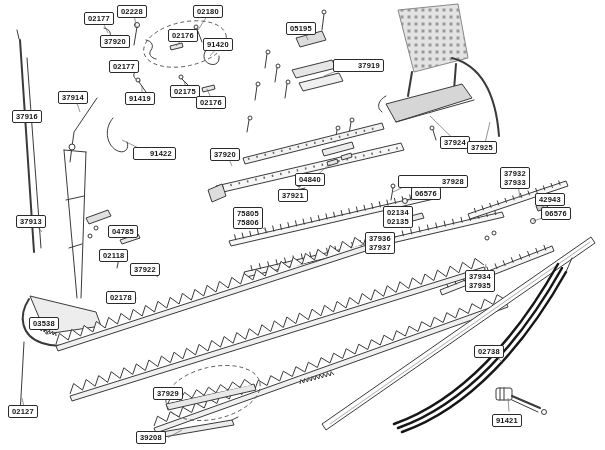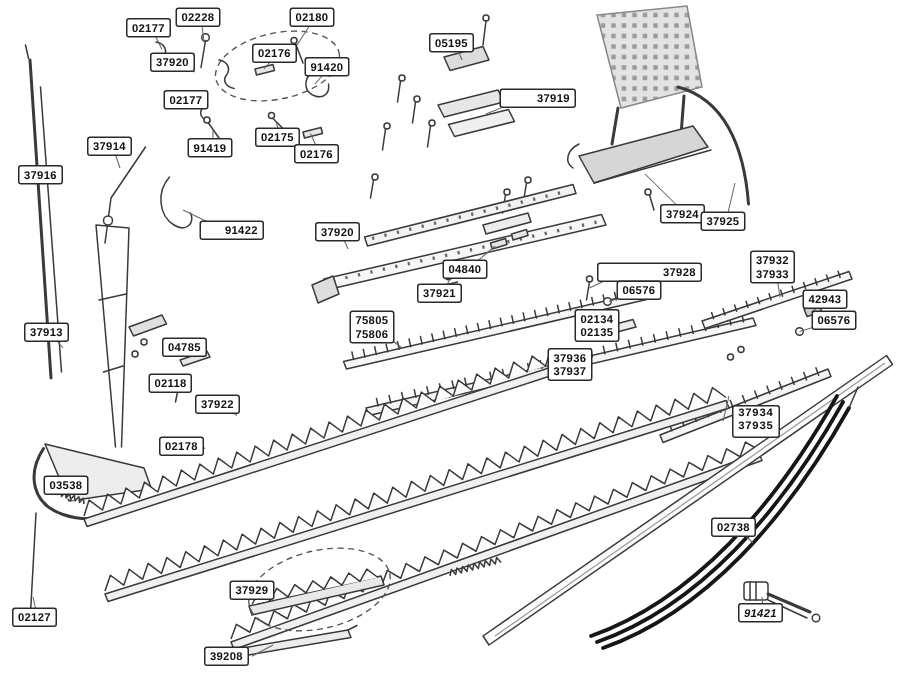--- a/index.html
+++ b/index.html
@@ -302,21 +302,21 @@
       </div>
       <div class="part-label" style="left: 16px; top: 215px;">
         <div>37913</div>
       </div>
       <div class="part-label" style="left: 99px; top: 249px;">
         <div>02118</div>
       </div>
       <div class="part-label" style="left: 130px; top: 263px;">
         <div>37922</div>
       </div>
-      <div class="part-label" style="left: 488px; top: 270px; font-family: Liberation Mono, monospace;">
+      <div class="part-label" style="left: 465px; top: 270px;">
         <div>37934</div>
         <div>37935</div>
       </div>
       <div class="part-label" style="left: 106px; top: 291px; text-align: right;">
         <div>02178</div>
       </div>
       <div class="part-label" style="left: 29px; top: 317px; text-align: right;">
         <div>03538</div>
       </div>
       <div class="part-label" style="left: 8px; top: 405px;">
@@ -324,17 +324,17 @@
       </div>
       <div class="part-label" style="left: 153px; top: 387px;">
         <div>37929</div>
       </div>
       <div class="part-label" style="left: 136px; top: 431px;">
         <div>39208</div>
       </div>
       <div class="part-label" style="left: 474px; top: 345px;">
         <div>02738</div>
       </div>
-      <div class="part-label" style="left: 492px; top: 402px; font-style: italic;">
+      <div class="part-label" style="left: 492px; top: 414px;">
         <div>91421</div>
       </div>
     </div>
 </div>
 
 </body></html>

